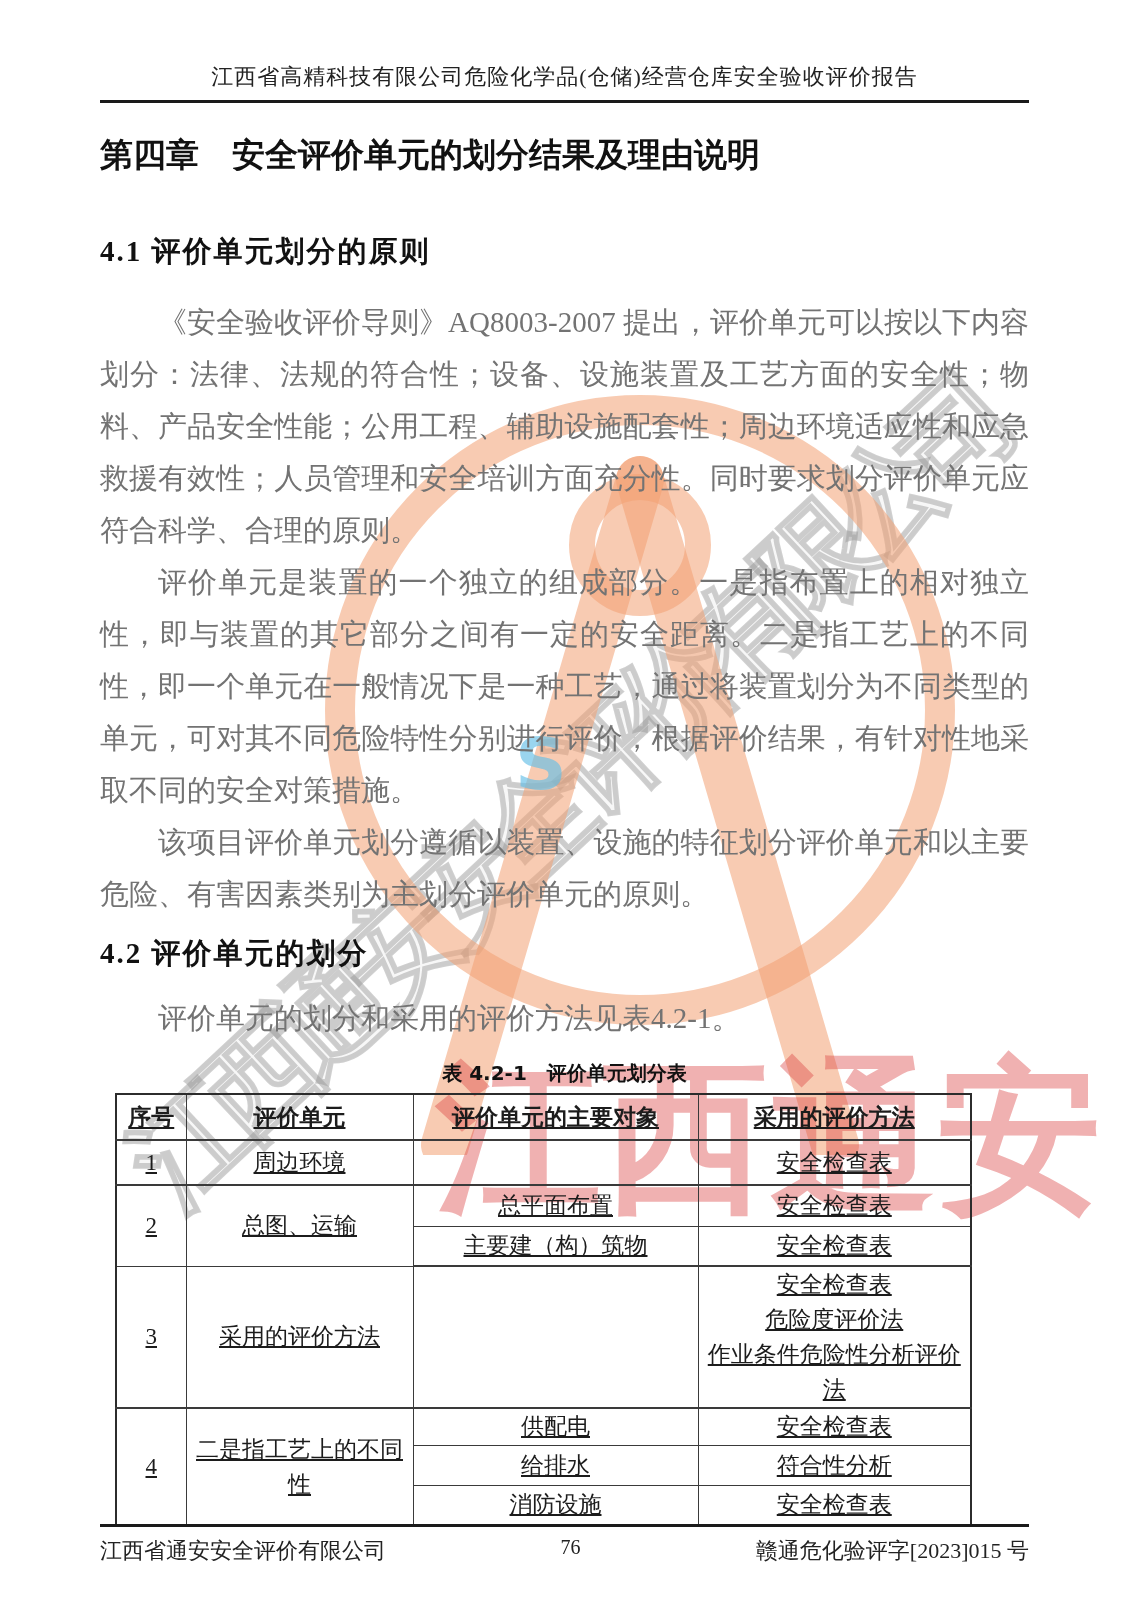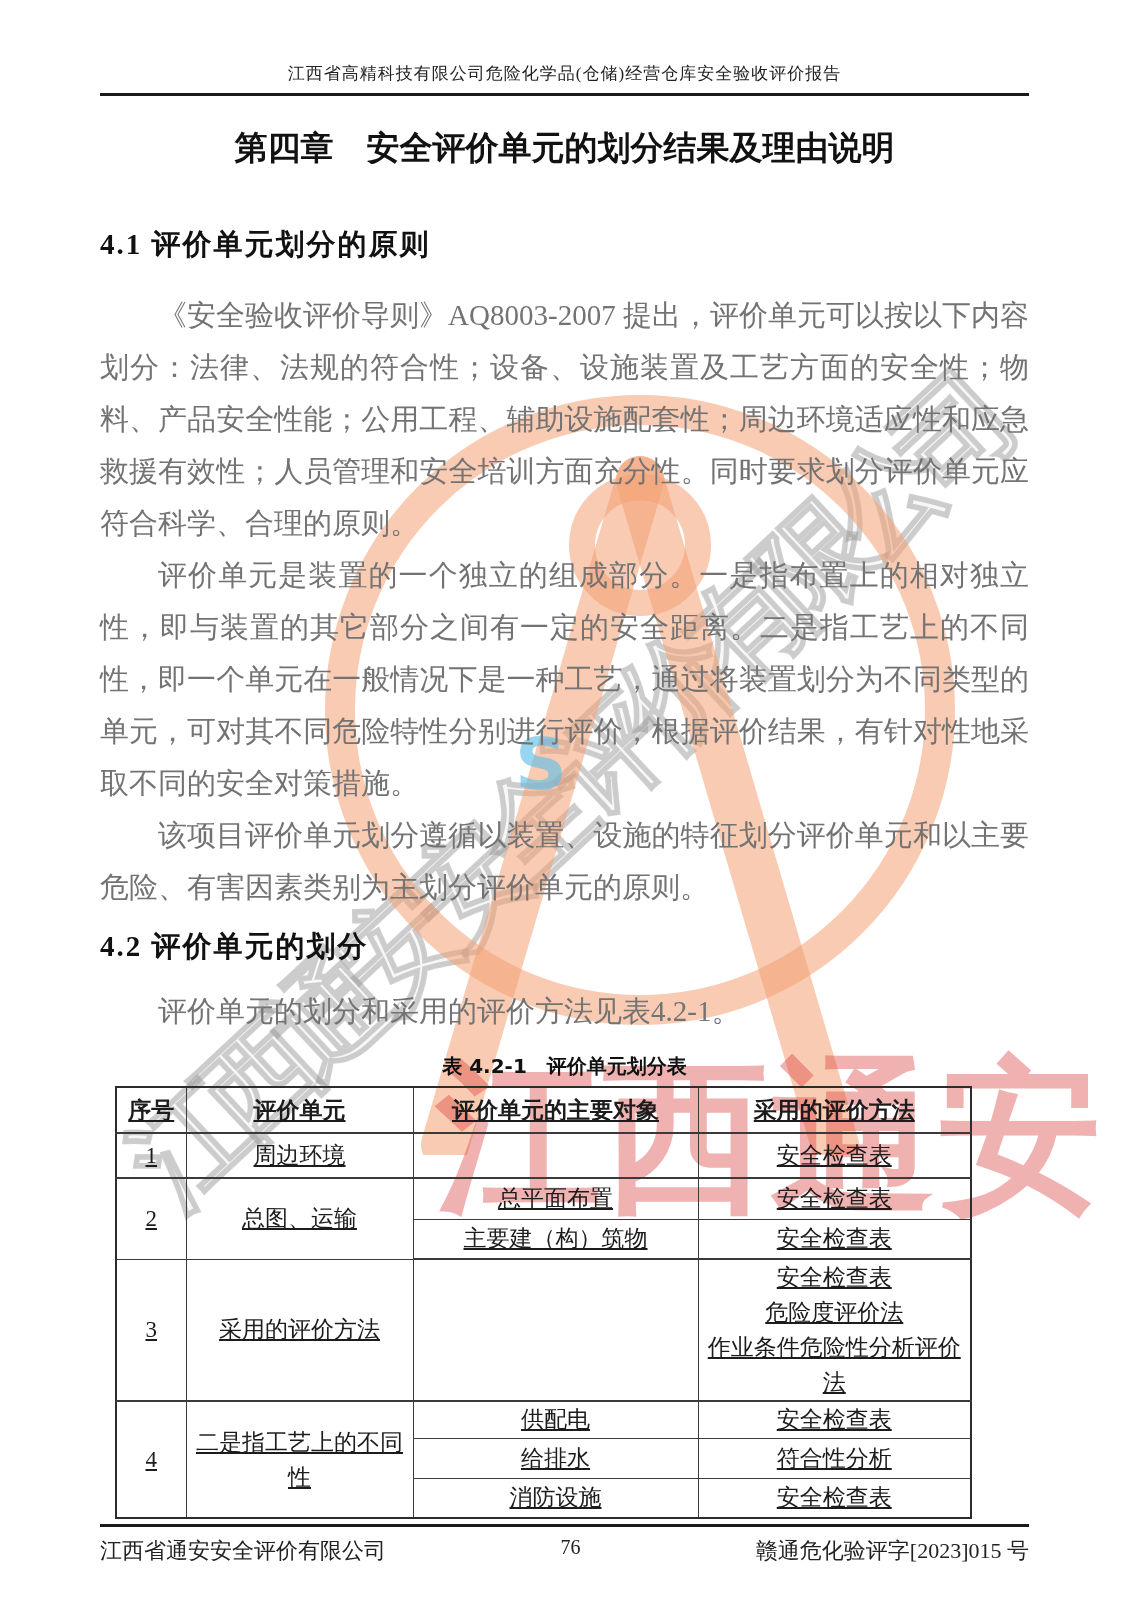--- a/index.html
+++ b/index.html
@@ -40,26 +40,26 @@
     letter-spacing:2px;white-space:nowrap;
     color:rgba(220,70,70,0.42);
   }
 
   
   .content{position:absolute;inset:0;z-index:1;}
   .margins{margin:0 100px;width:929px;}
 
   .doc-header{
     padding-top:62px;text-align:center;
-    font-size:17px;letter-spacing:1px;color:#222;
+    font-size:22px;letter-spacing:1px;color:#222;
   }
   .header-rule{border-bottom:3px solid #1a1a1a;margin-top:8px;}
 
   .chapter-title{
-    margin-top:30px;text-align:center;
+    margin-top:30px;text-align:left;
     font-family:Liberation Mono, monospace;font-weight:bold;font-size:33px;
     color:#111;
   }
 
   .sec-heading{
     margin-top:54px;
     font-weight:bold;font-size:29px;color:#111;
     letter-spacing:2px;
   }
   .sec-heading.second{margin-top:14px;}

